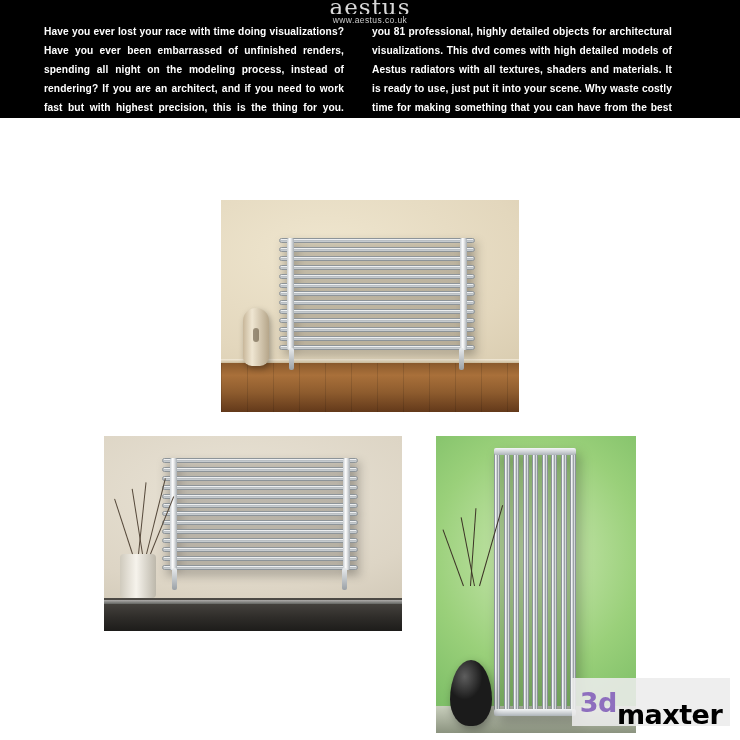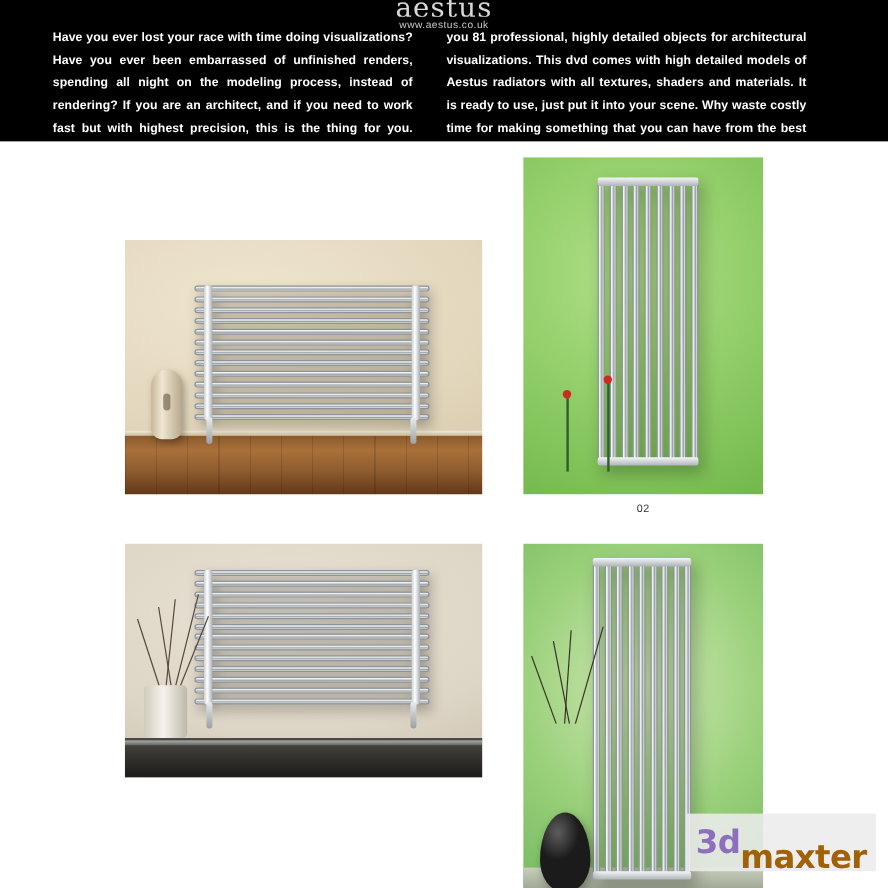--- a/index.html
+++ b/index.html
@@ -262,21 +262,21 @@
     background: rgba(236,236,236,0.88);
     display: flex;
     align-items: center;
     justify-content: center;
     font-family: "DejaVu Sans", sans-serif;
     font-size: 27px;
     font-weight: bold;
     letter-spacing: -0.5px;
   }
   .wm-3d { color: #8e6fbe; }
-  .wm-maxter { color: #a16207; margin-top: 24px; }
+  .wm-maxter { color: #000000; margin-top: 24px; }
 </style>
 </head>
 <body>
 
 <div class="header">
   <div class="brand">
     <span class="brand-name">aestus</span>
     <span class="brand-url">www.aestus.co.uk</span>
   </div>
   <div class="blurb">
@@ -312,43 +312,20 @@
             <div class="tube"></div>
           <div class="tube"></div>
         </div>
         <div class="valve" style="left:68px; top:148px; width:5px; height:22px;"></div>
         <div class="valve" style="left:238px; top:148px; width:5px; height:22px;"></div>
 
         <div class="vase-cream" style="left:22px; top:108px;"></div>
       </div>
     </div>
 
-    <div class="cell">
-      <div class="photo p02">
-        <div class="wall-green"></div>
-
-        <div class="rad-v" style="left:62px; top:17px; width:84px; height:240px;">
-          <div class="cap" style="top:0;"></div>
-          <div class="cap" style="bottom:0;"></div>
-          <div class="tube"></div>
-            <div class="tube"></div>
-            <div class="tube"></div>
-          <div class="tube"></div>
-            <div class="tube"></div>
-            <div class="tube"></div>
-          <div class="tube"></div>
-            <div class="tube"></div>
-            <div class="tube"></div>
-        </div>
-
-        <div class="poppy" style="left:36px; top:200px; height:62px;"></div>
-        <div class="poppy" style="left:70px; top:188px; height:74px;"></div>
-      </div>
-      <div class="caption">02</div>
-    </div>
   </div>
 
   <div class="row" style="margin-top:24px;">
 
     <div class="cell">
       <div class="photo p03">
         <div class="wall-beige"></div>
         <div class="floor-dark"></div>
         <div class="glassline"></div>
 

